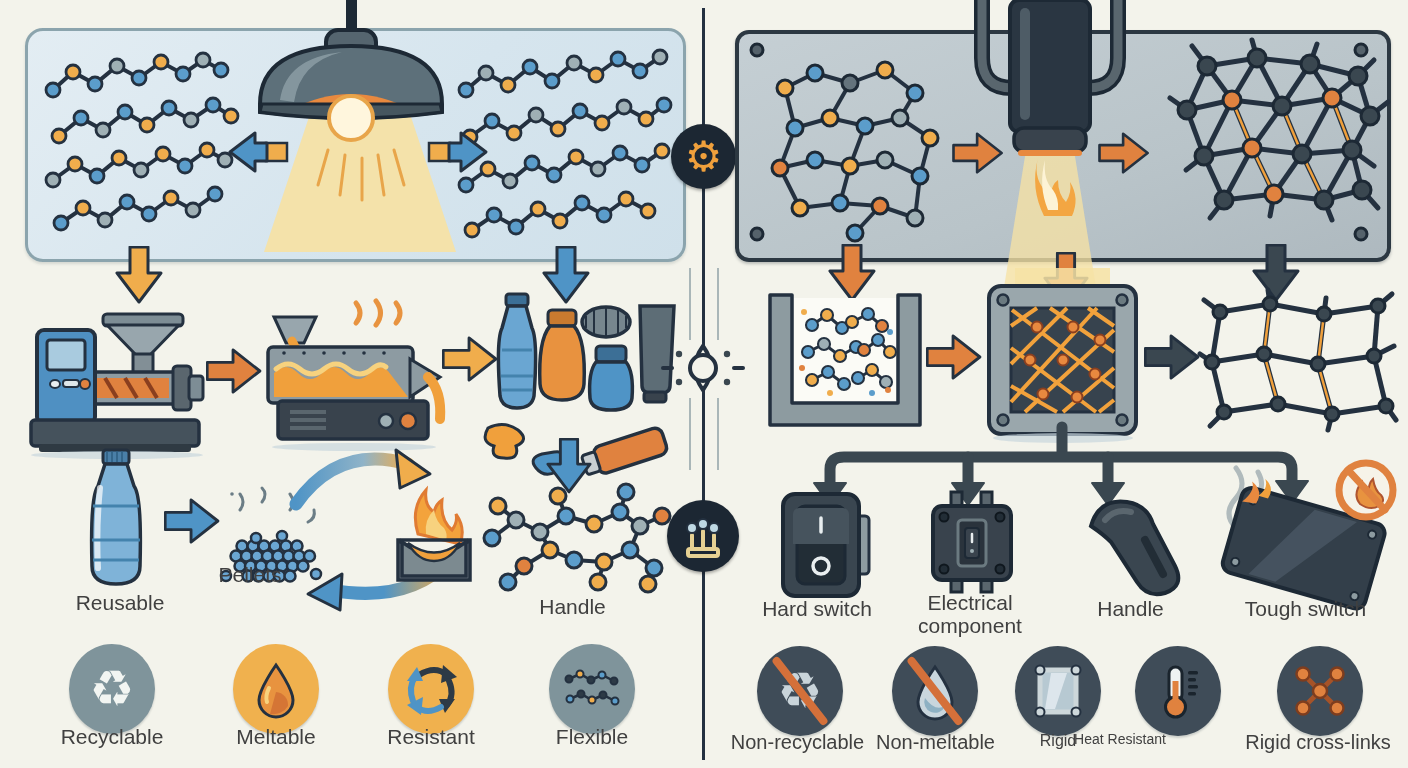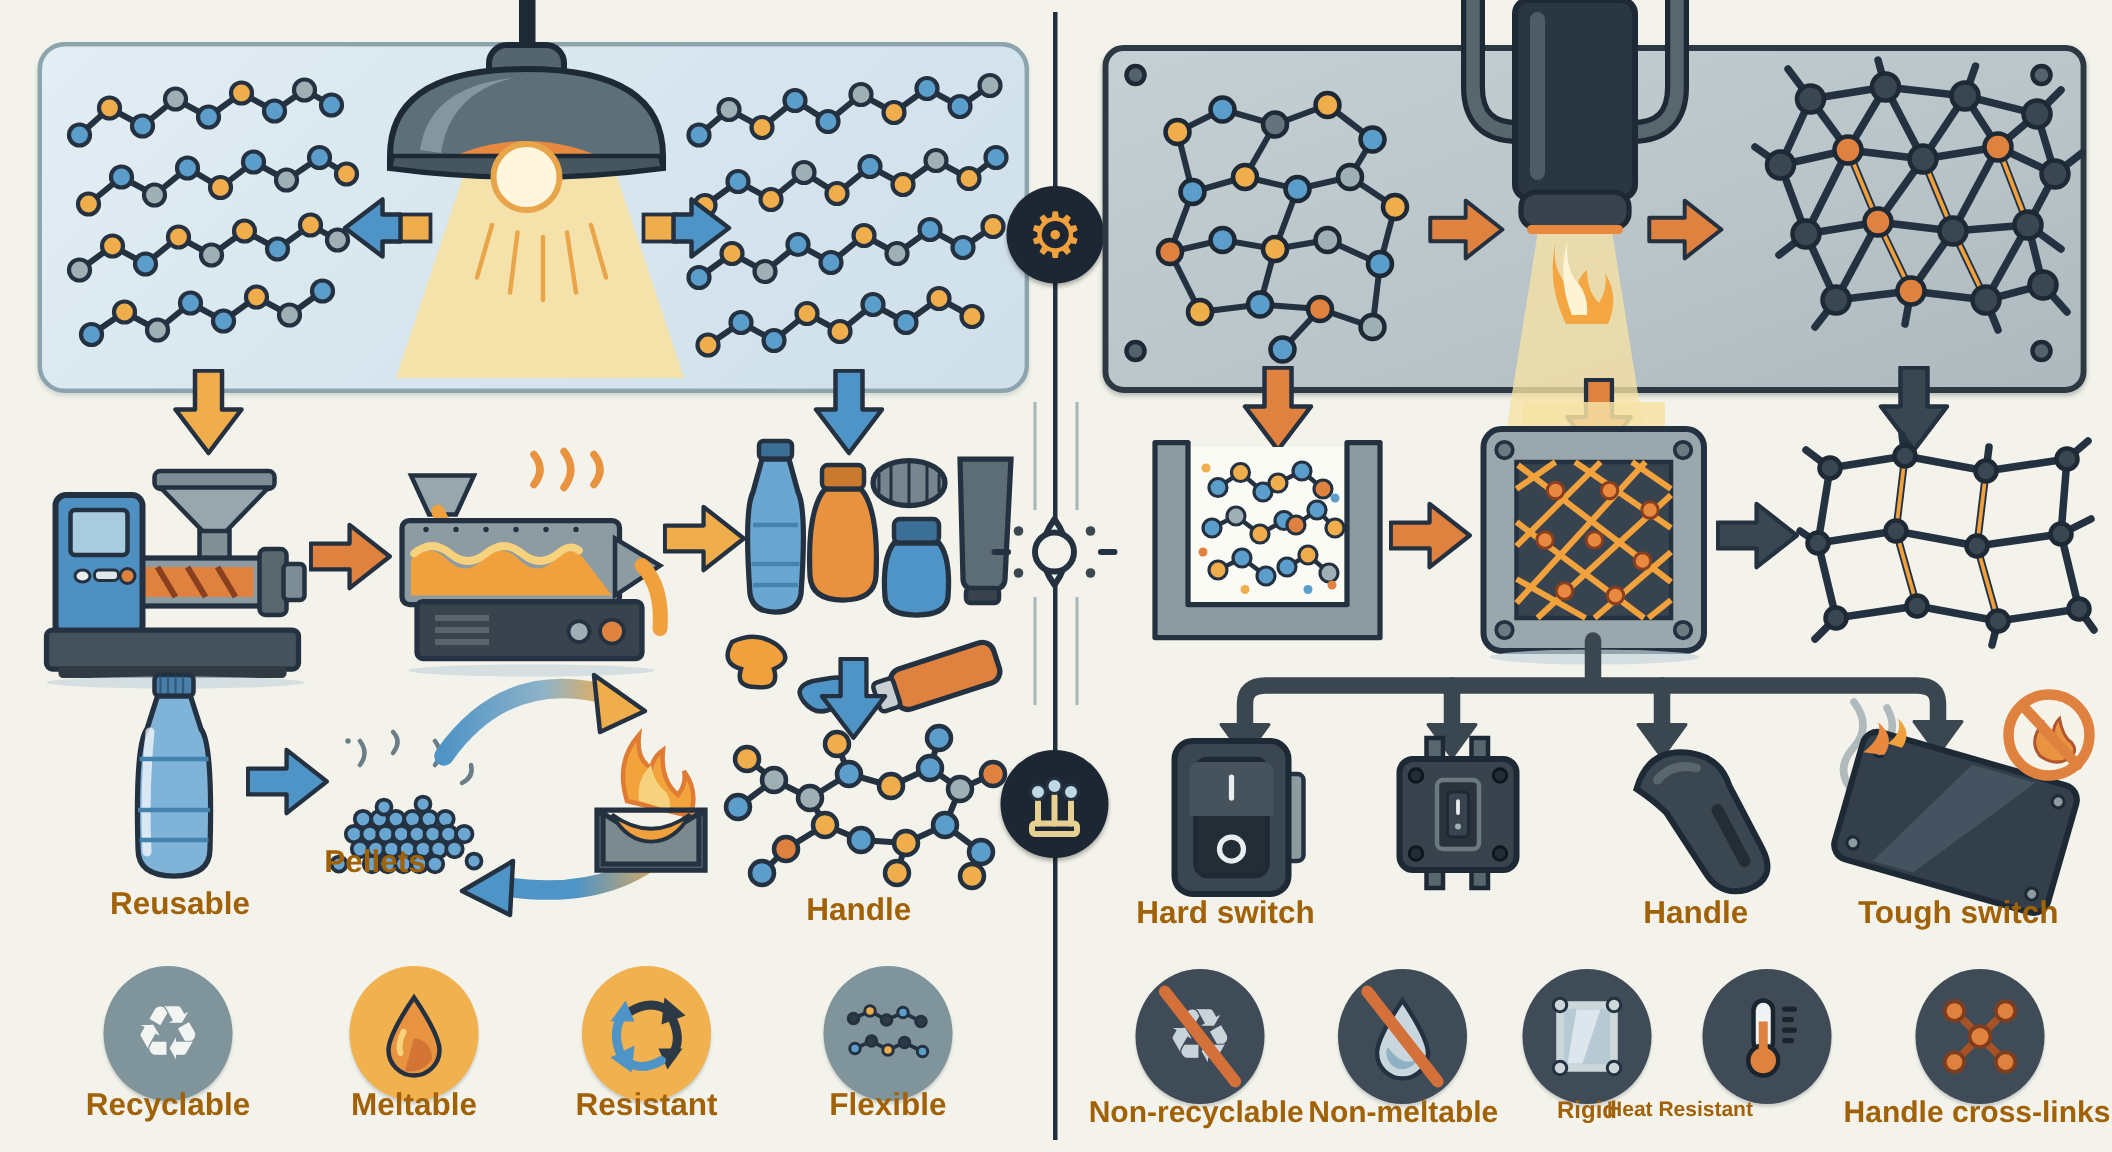--- a/index.html
+++ b/index.html
@@ -3,21 +3,21 @@
 <meta charset="utf-8">
 <style>
   html,body{margin:0;padding:0;background:#e8e8e2;}
   #canvas{position:relative;width:1408px;height:768px;background:#f3f3eb;overflow:hidden;
           font-family:"Liberation Sans",sans-serif;}
   .abs{position:absolute;}
   svg{display:block;overflow:visible;}
   .panel{position:absolute;border-radius:18px;}
   #panel-left{left:25px;top:28px;width:655px;height:228px;background:linear-gradient(135deg,#e3edf3 0%,#d6e5ee 55%,#cfe0ea 100%);border:3px solid #8ba4ad;box-shadow:0 2px 3px rgba(40,60,70,.15);}
   #panel-right{left:735px;top:30px;width:648px;height:224px;background:linear-gradient(160deg,#c5cfd4 0%,#b9c4c9 60%,#aeb9bf 100%);border:4px solid #2c3842;border-radius:14px;box-shadow:0 2px 3px rgba(20,30,40,.25);}
-  .lbl{position:absolute;font-weight:700;color:#a16207;text-align:center;font-size:21px;line-height:1.08;}
+  .lbl{position:absolute;font-weight:400;color:#404040;text-align:center;font-size:21px;line-height:1.08;}
   .chip{position:absolute;width:86px;height:90px;border-radius:50%;display:flex;align-items:center;justify-content:center;box-shadow:0 2px 2px rgba(30,45,55,.18);}
   .chip .glyph{font-size:50px;line-height:1;}
   .slash{position:absolute;width:84px;height:8px;border-radius:4px;background:#d4703a;left:1px;top:41px;transform:rotate(52deg);}
   .divline{position:absolute;background:#233040;}
   .sideline{position:absolute;width:2px;background:#a9b6b8;}
   .badge{position:absolute;border-radius:50%;background:#1c2733;display:flex;align-items:center;justify-content:center;box-shadow:0 2px 3px rgba(0,0,0,.3);}
 </style>
 </head>
 <body>
 
@@ -813,20 +813,21 @@
       <path d="M38,48 q8,-10 2,-18 q12,6 8,18 Z" fill="#f0a03c"></path>
     </g>
     <g>
       <circle cx="158" cy="28" r="27" fill="#f6f3e8" stroke="#e0823f" stroke-width="7"></circle>
       <path d="M152,42 q-8,-10 2,-22 q1,8 7,10 q-1,-8 4,-13 q2,12 8,16 q5,6 -2,11 q-9,5 -19,-2 Z" fill="#e8933f" stroke="#b0552f" stroke-width="2"></path>
       <line x1="140" y1="8" x2="177" y2="48" stroke="#e0823f" stroke-width="7" stroke-linecap="round"></line>
     </g>
   </svg>
 
   <div class="lbl" style="left:742px;top:598px;width:150px">Hard switch</div>
+  <div class="lbl" style="left:902px;top:592px;width:136px">Electrical component</div>
   <div class="lbl" style="left:1058px;top:598px;width:145px">Handle</div>
   <div class="lbl" style="left:1228px;top:598px;width:155px">Tough switch</div>
 
   <div class="chip" style="left:757px;top:646px;background:#3f4c58">
     <span class="glyph" style="color:#c9d4da">♻</span>
     <div class="slash"></div>
   </div>
   <div class="chip" style="left:892px;top:646px;background:#3f4c58">
     <svg width="44" height="54">
       <path d="M22,3 C22,3 5,27 5,38 a17,17 0 0 0 34,0 C39,27 22,3 22,3 Z" fill="#c9d6dd" stroke="#243140" stroke-width="3"></path>
@@ -871,15 +872,15 @@
           <circle cx="10" cy="44" r="6.5"></circle>
           <circle cx="44" cy="44" r="6.5"></circle>
           <circle cx="27" cy="27" r="7"></circle>
       </g>
     </svg>
   </div>
   <div class="lbl" style="left:710px;top:732px;width:175px;font-size:20px">Non-recyclable</div>
   <div class="lbl" style="left:853px;top:732px;width:165px;font-size:20px">Non-meltable</div>
   <div class="lbl" style="left:1008px;top:732px;width:100px;font-size:16px">Rigid</div>
   <div class="lbl" style="left:1035px;top:732px;width:170px;font-size:14px">Heat Resistant</div>
-  <div class="lbl" style="left:1228px;top:732px;width:180px;font-size:20px">Handle cross-links</div>
+  <div class="lbl" style="left:1228px;top:732px;width:180px;font-size:20px">Rigid cross-links</div>
 
 </div>
 
 </body></html>

